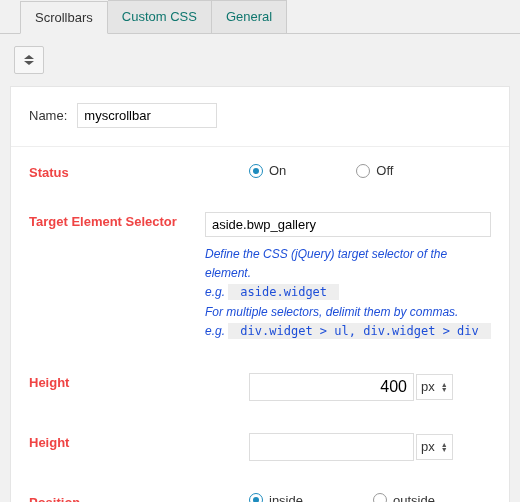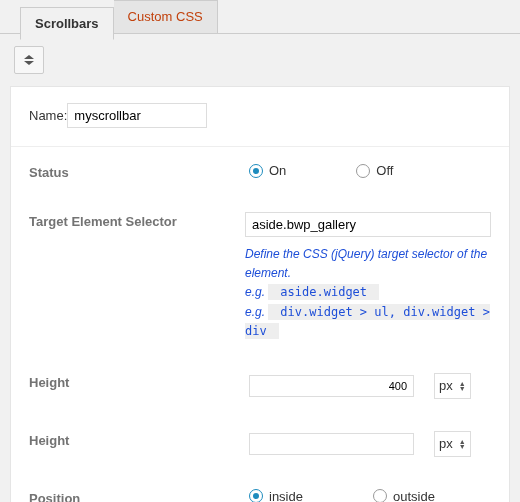--- a/index.html
+++ b/index.html
@@ -15,32 +15,32 @@
   .tabs {
     display: flex;
     padding: 0 0 0 20px;
     background: #f1f1f1;
   }
   .tab {
     padding: 8px 14px;
     border: 1px solid #ccc;
     border-bottom: none;
     background: #e5e5e5;
-    color: #c2410c;
+    color: #0f766e;
     font-size: 13px;
     cursor: pointer;
     margin-right: 0;
   }
   .tab.active {
     background: #f1f1f1;
     color: #333;
-    font-weight: 700;
+    font-weight: 400;
     border-bottom: 1px solid #f1f1f1;
     position: relative;
-    top: 7px;
+    top: 1px;
   }
   .tab:not(.active) {
     border-left: none;
   }
   .tab:first-child { border-left: 1px solid #ccc; }
   .outer {
     border-top: 1px solid #ccc;
     padding: 12px 10px;
   }
   .collapse-btn {
@@ -58,20 +58,21 @@
   }
   .collapse-btn svg { width: 12px; height: 10px; }
   .panel {
     background: #fff;
     border: 1px solid #e5e5e5;
     padding: 16px 18px;
   }
   .name-row {
     display: flex;
     align-items: center;
+    gap: 10px;
     padding-bottom: 18px;
   }
   .name-row .lbl { font-size: 13px; color: #333; }
   .name-row input {
     padding: 4px 6px;
     border: 1px solid #ddd;
     font-size: 13px;
     width: 140px;
     background: #fff;
   }
@@ -82,21 +83,21 @@
   }
   .form-row {
     display: flex;
     align-items: flex-start;
     padding: 16px 0;
   }
   .form-row .label-col {
     width: 220px;
     font-weight: 700;
     font-size: 13px;
-    color: #737373;
+    color: #ef4444;
     padding-top: 2px;
   }
   .form-row .field-col {
     flex: 1;
   }
   .radio-group {
     display: flex;
     gap: 70px;
     align-items: center;
   }
@@ -116,43 +117,43 @@
     background: #fff;
   }
   .radio.checked::after {
     content: "";
     width: 6px; height: 6px;
     background: #1e8cbe;
     border-radius: 50%;
   }
   .radio.checked { border-color: #1e8cbe; }
   .text-input {
-    width: 246px;
+    width: 286px;
     padding: 4px 6px;
     border: 1px solid #ddd;
     font-size: 13px;
     background: #fff;
   }
   .num-input {
     width: 165px;
     padding: 4px 6px;
     border: 1px solid #ddd;
-    font-size: 11px;
+    font-size: 16px;
     text-align: right;
     background: #fff;
   }
   .unit-select, .theme-select {
     border: 1px solid #ddd;
     background: #fff;
     padding: 3px 4px;
     font-size: 13px;
     display: inline-flex;
     align-items: center;
     gap: 6px;
-    margin-left: 20px;
+    margin-left: 2px;
     height: 26px;
   }
   .stepper {
     display: inline-flex;
     flex-direction: column;
     line-height: 5px;
     font-size: 7px;
     color: #555;
   }
   .help {
@@ -170,20 +171,21 @@
     font-size: 12px;
   }
   .field-inline { display: flex; align-items: center; }
 </style>
 </head>
 <body>
 
 <div class="tabs">
   <div class="tab active">Scrollbars</div>
   <div class="tab">Custom CSS</div>
+  <div class="tab">General</div>
 </div>
 
 <div class="outer">
 
   <div class="collapse-btn">
     <span>
       <svg viewBox="0 0 12 10">
           <path d="M1 4 L6 0 L11 4 Z M1 6 L11 6 L6 10 Z" fill="#555"></path>
         </svg>
     </span>
@@ -214,20 +216,21 @@
       </div>
     </div>
 
     <div class="form-row">
       <div class="label-col">Target Element Selector</div>
       <div class="field-col">
         <input class="text-input" type="text" value="aside.bwp_gallery" style="">
         <div class="help">
           <div>Define the CSS (jQuery) target selector of the element.</div>
           <div><span>e.g. </span><span class="code">aside.widget</span></div>
+          <div>For multiple selectors, delimit them by commas.</div>
           <div><span>e.g. </span><span class="code">div.widget &gt; ul, div.widget &gt; div</span></div>
         </div>
       </div>
     </div>
 
     <div class="form-row">
       <div class="label-col">Height</div>
       <div class="field-col field-inline">
         <input class="num-input" type="text" value="400" style="">
         <span class="unit-select">

